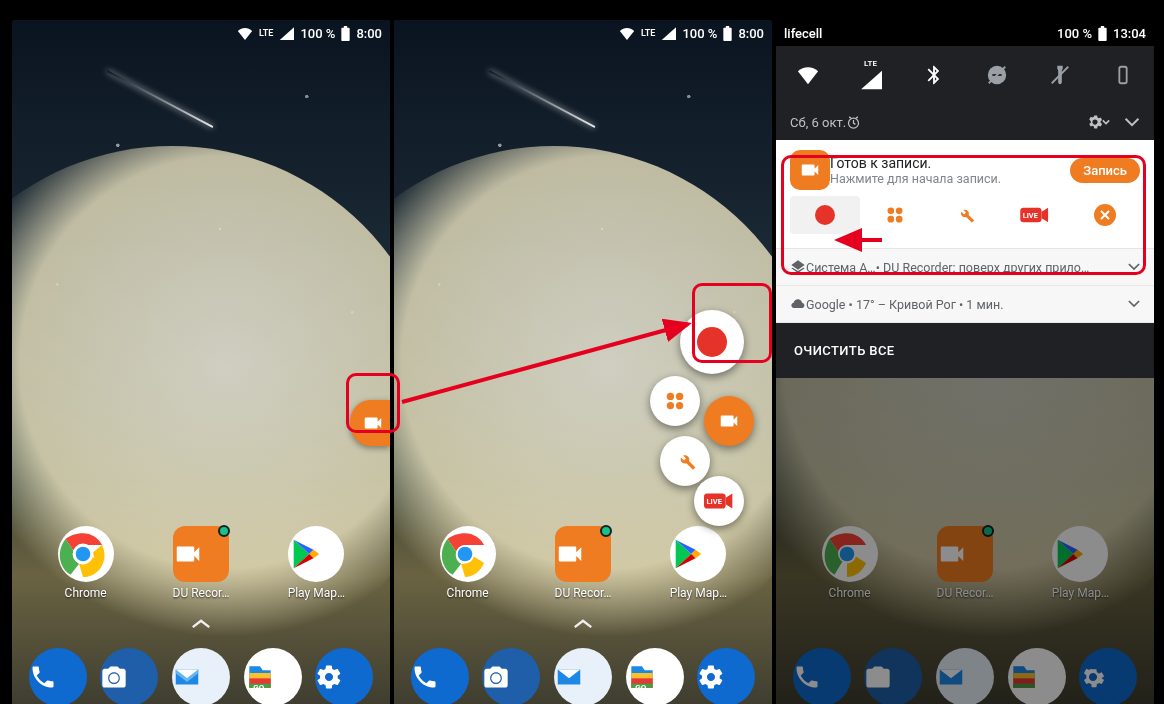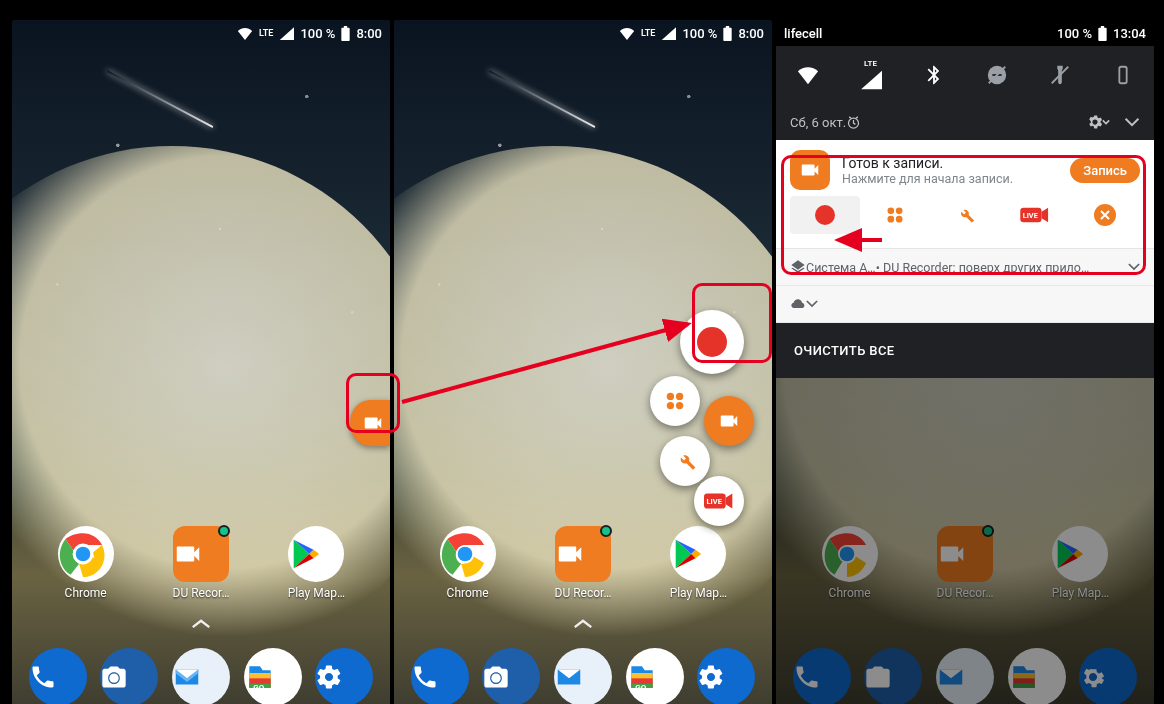--- a/index.html
+++ b/index.html
@@ -83,21 +83,21 @@
   .callout{position:absolute;border:3px solid #e6001f;border-radius:10px;z-index:7;pointer-events:none}
   .arrow-svg{position:absolute;z-index:8;pointer-events:none}
 
   
   .shade{position:absolute;top:26px;left:0;right:0;z-index:5;background:#202124;color:#e8eaed}
   .qs{display:flex;justify-content:space-around;align-items:center;height:58px}
   .qs .ico svg{width:22px;height:22px}
   .qsdate{display:flex;align-items:center;justify-content:space-between;height:36px;padding:0 14px;font-size:13px;color:#bdc1c6}
   .notif{background:#fff;color:#3c4043}
   .card{border-bottom:1px solid #e4e4e4;padding:10px 14px}
-  .du-head{display:flex;align-items:center;gap:12px}
+  .du-head{display:flex;align-items:center;gap:0}
   .du-ico{width:40px;height:40px;border-radius:10px;background:var(--orange);display:flex;align-items:center;justify-content:center;flex-shrink:0}
   .du-txt{flex:1;min-width:0}
   .du-txt .t{color:#202124;font-size:14px}
   .du-txt .s{color:#80868b;font-size:12.5px}
   .rec-btn{background:var(--orange);color:#fff;border-radius:16px;padding:5px 13px;font-size:13px;font-weight:500}
   .du-acts{display:flex;align-items:center;padding:6px 0 4px}
   .du-acts>div{flex:1;display:flex;justify-content:center;align-items:center;height:38px}
   .mini{padding:10px 14px;display:flex;align-items:center;color:#5f6368;font-size:12.5px;background:#f7f7f7;border-bottom:1px solid #e9e9e9}
   .clear{background:transparent;color:#fff;text-align:left;padding:20px 18px;font-size:13px;letter-spacing:.4px;font-weight:500}
 </style>
@@ -477,20 +477,21 @@
         <span>Система А…</span>
         <span style="flex:1;min-width:0;overflow:hidden;text-overflow:ellipsis;white-space:nowrap">• <span>DU Recorder: поверх других прило…</span></span>
         <svg width="12" height="8" viewBox="0 0 14 9" stroke="#5f6368" stroke-width="2" fill="none">
               <path d="M1 1l6 6 6-6"></path>
             </svg>
       </div>
       <div class="mini">
         <svg width="16" height="16" viewBox="0 0 24 24" fill="#5f6368">
               <path d="M19 18H6c-2.2 0-4-1.8-4-4 0-2 1.5-3.7 3.4-4 .7-2.9 3.3-5 6.4-5 3.1 0 5.7 2.2 6.3 5.1 2 .3 3.5 2 3.5 4 0 2.2-1.7 3.9-3.6 3.9z"></path>
             </svg>
+        <span style="flex:1">Google • 17° – Кривой Рог • 1 мин.</span>
         <svg width="12" height="8" viewBox="0 0 14 9" stroke="#5f6368" stroke-width="2" fill="none">
               <path d="M1 1l6 6 6-6"></path>
             </svg>
       </div>
     </div>
     <div class="clear">ОЧИСТИТЬ ВСЕ</div>
   </div>
 
   <div class="apps" style="z-index:1">
     <div class="app">

